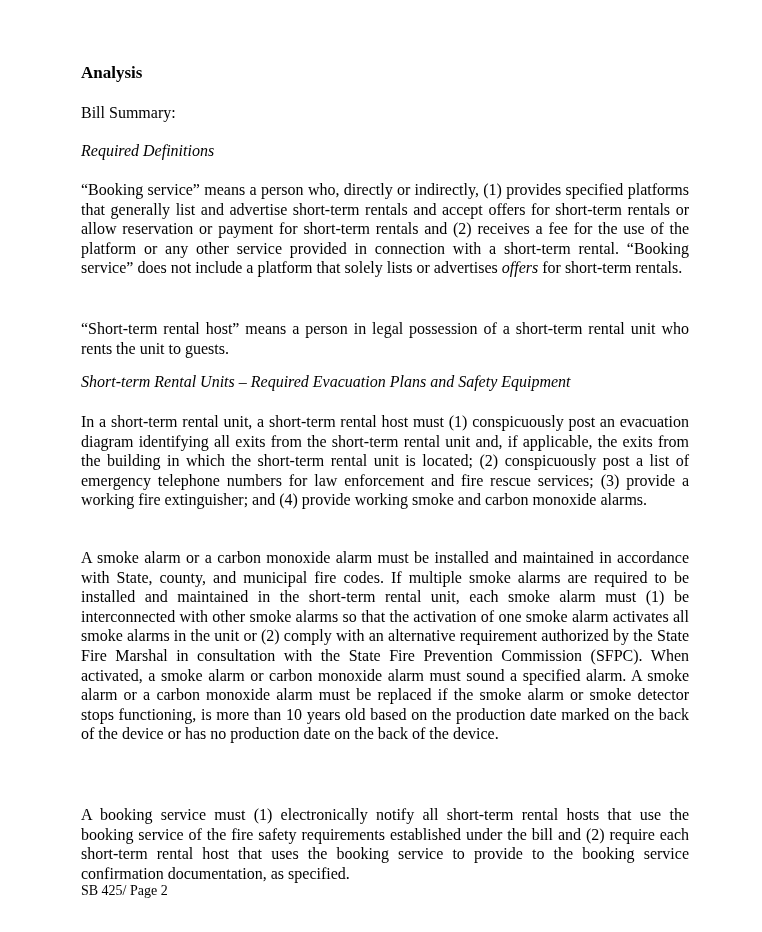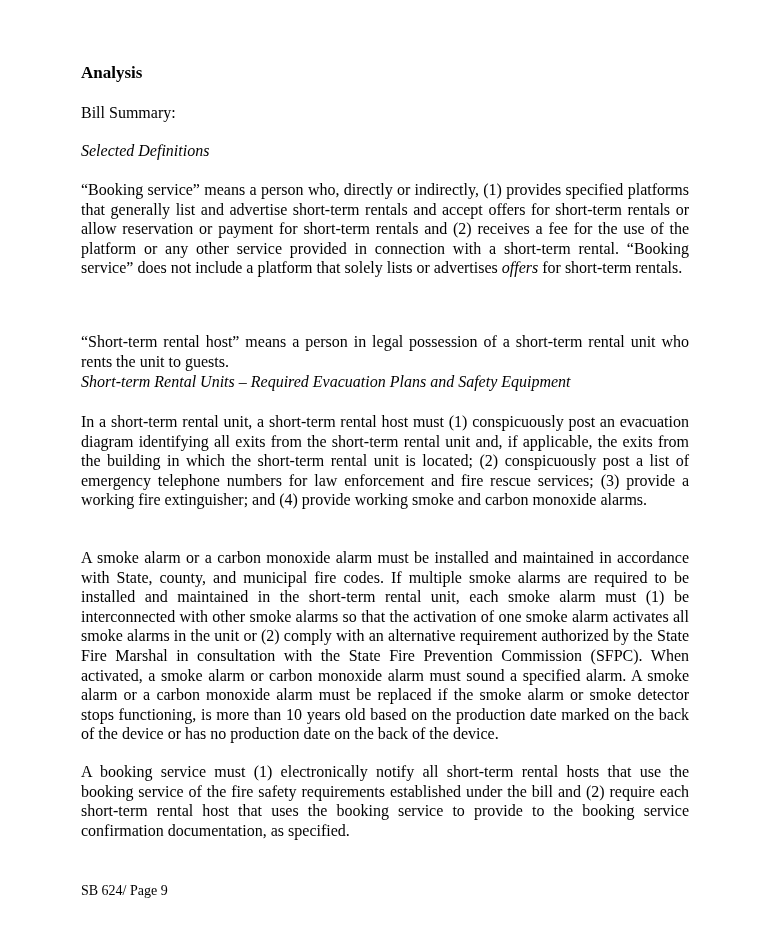--- a/index.html
+++ b/index.html
@@ -20,26 +20,26 @@
     }
     .footer { position: absolute; left: 0; top: 882px; font-size: 14px; line-height: 18px; }
     em { font-style: italic; }
   </style>
 </head>
 <body>
 
 <div class="page">
   <div class="title">Analysis</div>
   <div class="h-bold">Bill Summary:</div>
-  <div class="h-ital" style="top:140px;">Selected Definitions</div>
+  <div class="h-ital" style="top:140px;">Required Definitions</div>
 
   <div class="para" style="top:180px;"><span>“Booking service” means a person who, directly or indirectly, (1) provides specified platforms that generally list and advertise short-term rentals and accept offers for short-term rentals or allow reservation or payment for short-term rentals and (2) receives a fee for the use of the platform or any other service provided in connection with a short-term rental. “Booking service” does not include a platform that solely lists or advertises </span><em>offers</em><span> for short-term rentals.</span></div>
 
-  <div class="para" style="top:332px;">“Short-term rental host” means a person in legal possession of a short-term rental unit who rents the unit to guests.</div>
+  <div class="para" style="top:319px;">“Short-term rental host” means a person in legal possession of a short-term rental unit who rents the unit to guests.</div>
 
   <div class="h-ital" style="top:371px;text-align:right;">Short-term Rental Units – Required Evacuation Plans and Safety Equipment</div>
 
   <div class="para" style="top:412px;">In a short-term rental unit, a short-term rental host must (1) conspicuously post an evacuation diagram identifying all exits from the short-term rental unit and, if applicable, the exits from the building in which the short-term rental unit is located; (2) conspicuously post a list of emergency telephone numbers for law enforcement and fire rescue services; (3) provide a working fire extinguisher; and (4) provide working smoke and carbon monoxide alarms.</div>
   <div class="para" style="top:548px;">A smoke alarm or a carbon monoxide alarm must be installed and maintained in accordance with State, county, and municipal fire codes. If multiple smoke alarms are required to be installed and maintained in the short-term rental unit, each smoke alarm must (1) be interconnected with other smoke alarms so that the activation of one smoke alarm activates all smoke alarms in the unit or (2) comply with an alternative requirement authorized by the State Fire Marshal in consultation with the State Fire Prevention Commission (SFPC). When activated, a smoke alarm or carbon monoxide alarm must sound a specified alarm. A smoke alarm or a carbon monoxide alarm must be replaced if the smoke alarm or smoke detector stops functioning, is more than 10 years old based on the production date marked on the back of the device or has no production date on the back of the device.</div>
-  <div class="para" style="top:762px;">A booking service must (1) electronically notify all short-term rental hosts that use the booking service of the fire safety requirements established under the bill and (2) require each short-term rental host that uses the booking service to provide to the booking service confirmation documentation, as specified.</div>
+  <div class="para" style="top:805px;">A booking service must (1) electronically notify all short-term rental hosts that use the booking service of the fire safety requirements established under the bill and (2) require each short-term rental host that uses the booking service to provide to the booking service confirmation documentation, as specified.</div>
 
-  <div class="footer">SB 624/ Page 9</div>
+  <div class="footer">SB 425/ Page 2</div>
 </div>
 
 </body></html>

